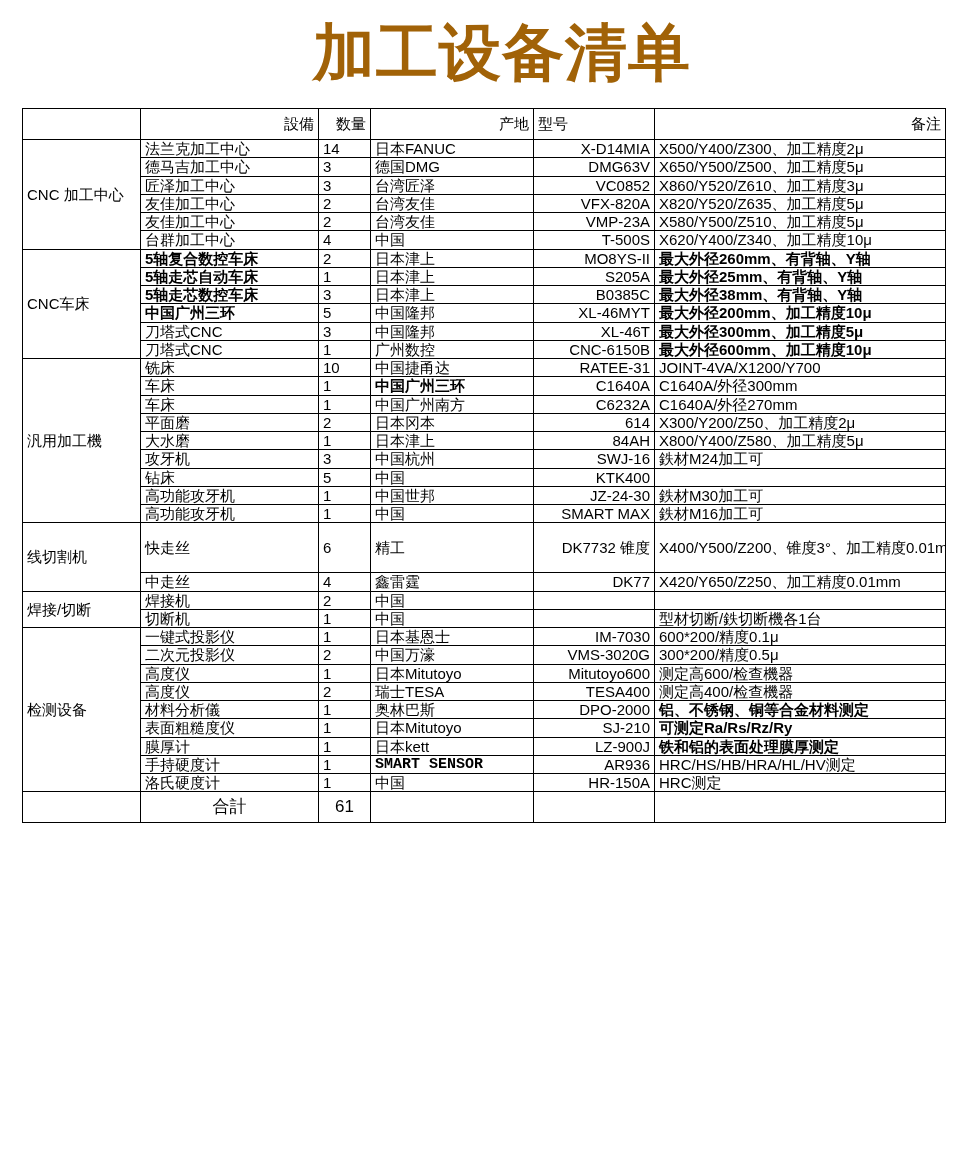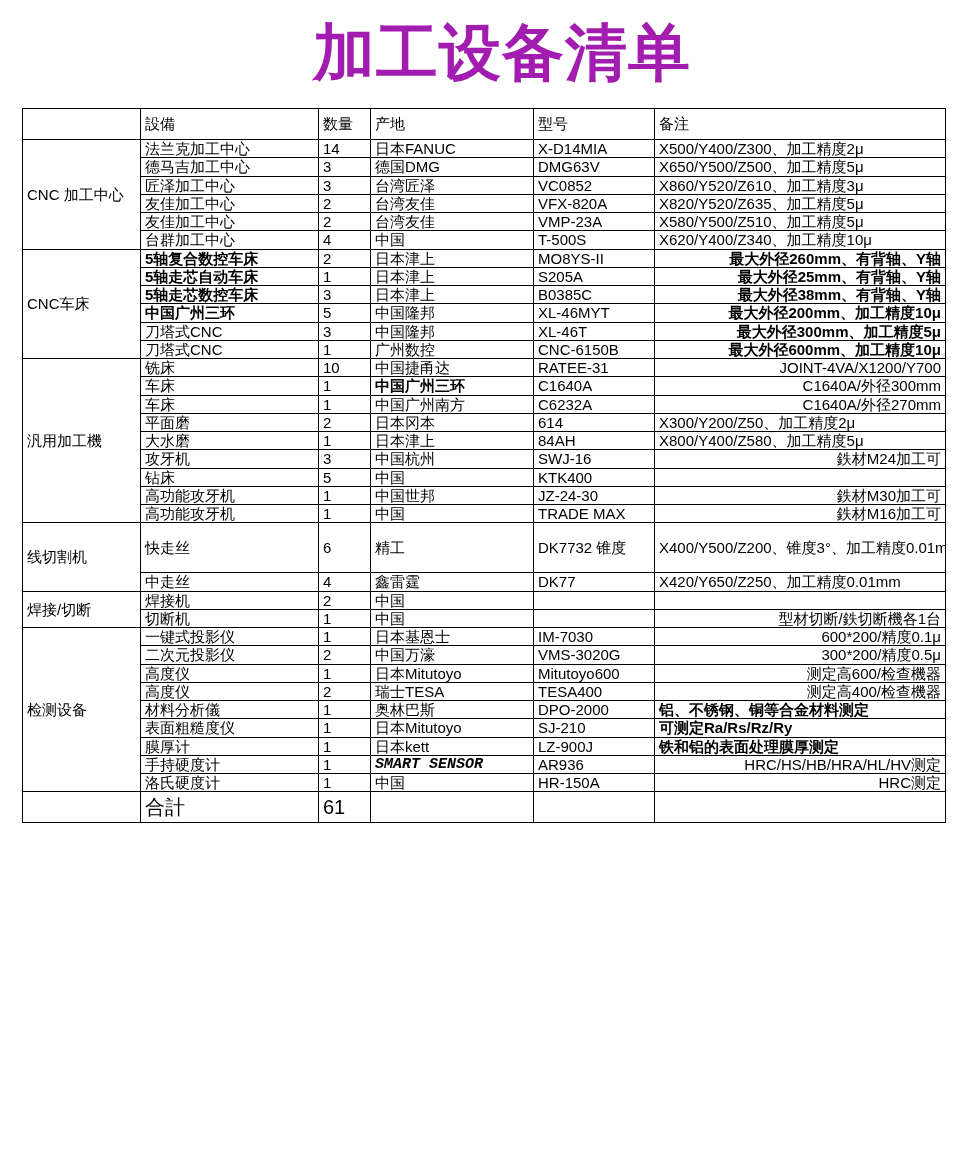--- a/index.html
+++ b/index.html
@@ -7,21 +7,21 @@
     width:968px;height:1172px;
     background:#ffffff;
     font-family:"Liberation Sans","DejaVu Sans",sans-serif;
     color:#000000;
     overflow:hidden;
   }
   #page{position:relative;width:968px;height:1172px;}
 
   .title{
     text-align:center;
-    color:#a21caf;
+    color:#a16207;
     font-size:62px;
     font-weight:700;
     letter-spacing:1px;
     line-height:1;
     padding-top:22px;
     padding-bottom:0;
     font-family:"DejaVu Sans","Liberation Sans",sans-serif;
     padding-left:36px;
   }
 
@@ -55,30 +55,30 @@
   .cat{
     font-size:16px;
     vertical-align:middle;
     padding-left:6px;
     white-space:pre-line;
     line-height:1.25;
   }
   .qty{font-size:16px;}
   .name{font-size:16px;}
   .origin{font-size:16px;}
-  .model{font-size:16px;}
+  .model{font-size:16px;text-align:right;}
   .note{font-size:13px;white-space:normal;line-height:1.2;margin-top:39px;}
-  .note-lg{font-size:15px;text-align:right;}
+  .note-lg{font-size:15px;}
   .b{font-weight:700;}
   .hdr td{font-size:16px;height:30px;}
-  .hdr .center{text-align:left;}
+  .hdr .center{text-align:right;}
   .r-tall td{height:49px;}
   .total td{height:30px;}
-  .total .ctr{font-size:20px;}
-  .mono{font-family:"Liberation Mono","DejaVu Sans Mono",monospace;font-size:14px;font-weight:700;font-style:italic;}
+  .total .ctr{text-align:center;font-size:17px;}
+  .mono{font-family:"Liberation Mono","DejaVu Sans Mono",monospace;font-size:14px;font-weight:700;}
 </style>
 </head>
 <body>
 
 <div id="page">
 
   <div class="title">加工设备清单</div>
 
   <div class="table-wrap">
     <table class="eq">
@@ -240,21 +240,21 @@
             <td class="name">高功能攻牙机</td>
             <td class="qty">1</td>
             <td class="origin">中国世邦</td>
             <td class="model">JZ-24-30</td>
             <td class="note note-lg">鉄材M30加工可</td>
           </tr>
           <tr>
             <td class="name">高功能攻牙机</td>
             <td class="qty">1</td>
             <td class="origin">中国</td>
-            <td class="model">TRADE MAX</td>
+            <td class="model">SMART MAX</td>
             <td class="note note-lg">鉄材M16加工可</td>
           </tr>
           <tr class="r-tall">
             <td class="cat" rowspan="2">线切割机</td>
             <td class="name">快走丝</td>
             <td class="qty">6</td>
             <td class="origin">精工</td>
             <td class="model">DK7732 锥度</td>
             <td class="note">X400/Y500/Z200、锥度3°、加工精度0.01mm</td>
           </tr>

